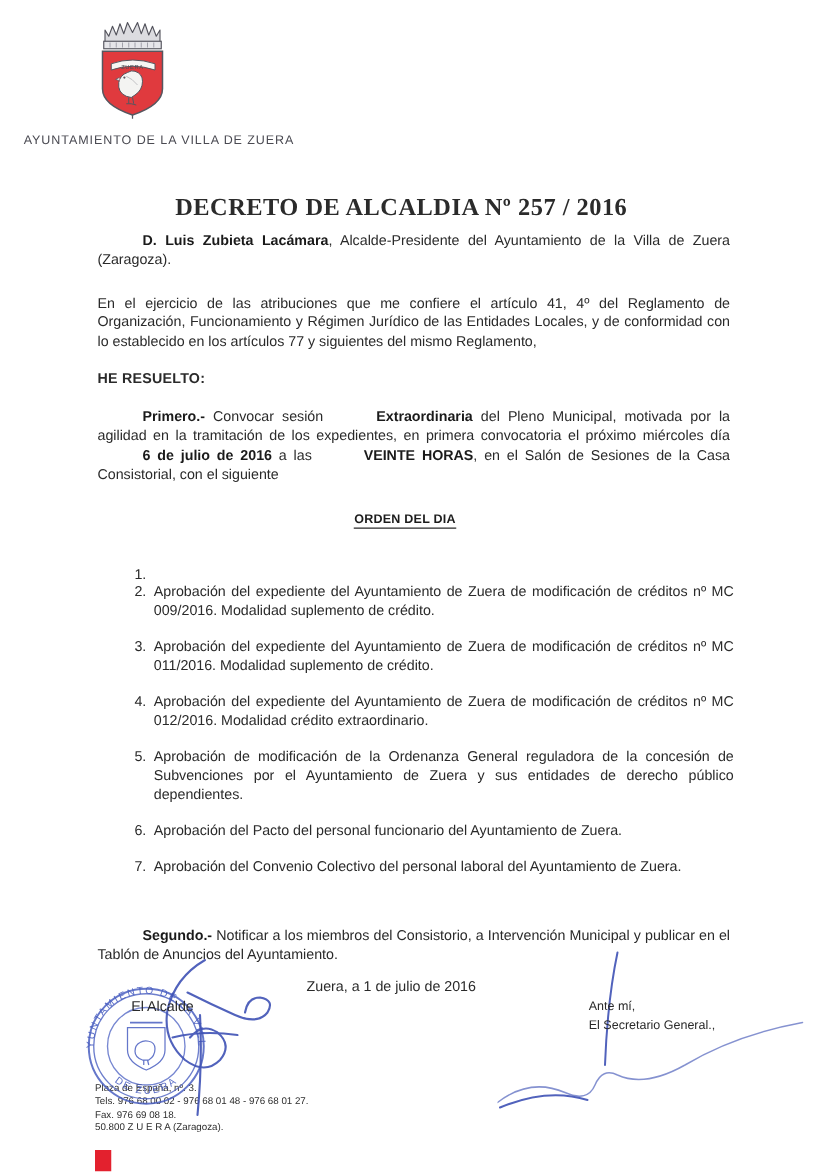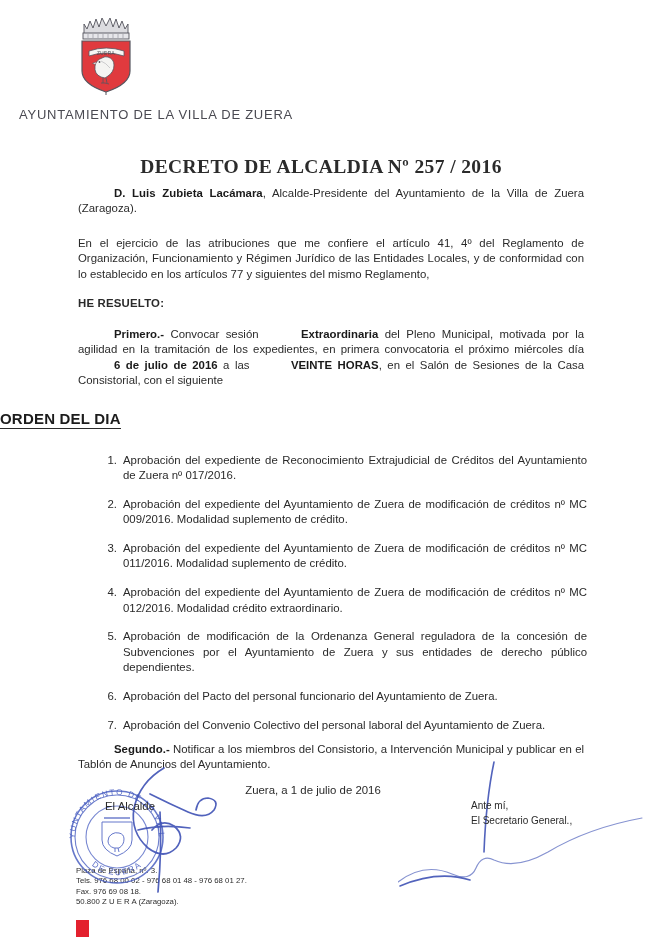--- a/index.html
+++ b/index.html
@@ -27,21 +27,21 @@
     position: absolute;
     left: 72px;
     top: 8px;
     width: 68px;
     height: 88px;
   }
   .org-name {
     position: absolute;
     left: 19px;
     top: 107px;
-    font-size: 13px;
+    font-size: 10px;
     letter-spacing: 0.75px;
     color: #4a4a52;
     font-family: "Liberation Sans", sans-serif;
     white-space: nowrap;
   }
 
   
   .doc-title {
     position: absolute;
     left: 0;
@@ -72,22 +72,22 @@
   .p-segundo { top: 742px; }
 
   b, strong { font-weight: bold; color: #1a1a1a; padding-left: 36px; }
 
   
   .agenda-heading {
     position: absolute;
     left: 0;
     top: 410px;
     width: 648px;
-    text-align: left;
-    font-size: 15px;
+    text-align: center;
+    font-size: 10px;
     font-weight: bold;
     letter-spacing: 0.2px;
   }
   .agenda-heading span {
     border-bottom: 1.4px solid #2a2a2a;
     padding-bottom: 1px;
   }
 
   .agenda-list {
     position: absolute;
@@ -246,21 +246,20 @@
   <b>Primero.-</b><span> Convocar sesión </span><b>Extraordinaria</b><span> del Pleno Municipal, motivada por la agilidad en la tramitación de los expedientes, en primera convocatoria el próximo miércoles día </span><b>6 de julio de 2016</b><span> a las </span><b>VEINTE HORAS</b><span>, en el Salón de Sesiones de la Casa Consistorial, con el siguiente</span>
 </div>
 
 <div class="agenda-heading">
   <span>ORDEN DEL DIA</span>
 </div>
 
 <ul class="agenda-list">
   <li>
     <span class="num">1.</span>
-    <span>Aprobación del expediente de Reconocimiento Extrajudicial de Créditos del Ayuntamiento de Zuera nº 017/2016.</span>
   </li>
   <li>
     <span class="num">2.</span>
     <span>Aprobación del expediente del Ayuntamiento de Zuera de modificación de créditos nº MC 009/2016. Modalidad suplemento de crédito.</span>
   </li>
   <li>
     <span class="num">3.</span>
     <span>Aprobación del expediente del Ayuntamiento de Zuera de modificación de créditos nº MC 011/2016. Modalidad suplemento de crédito.</span>
   </li>
   <li>

